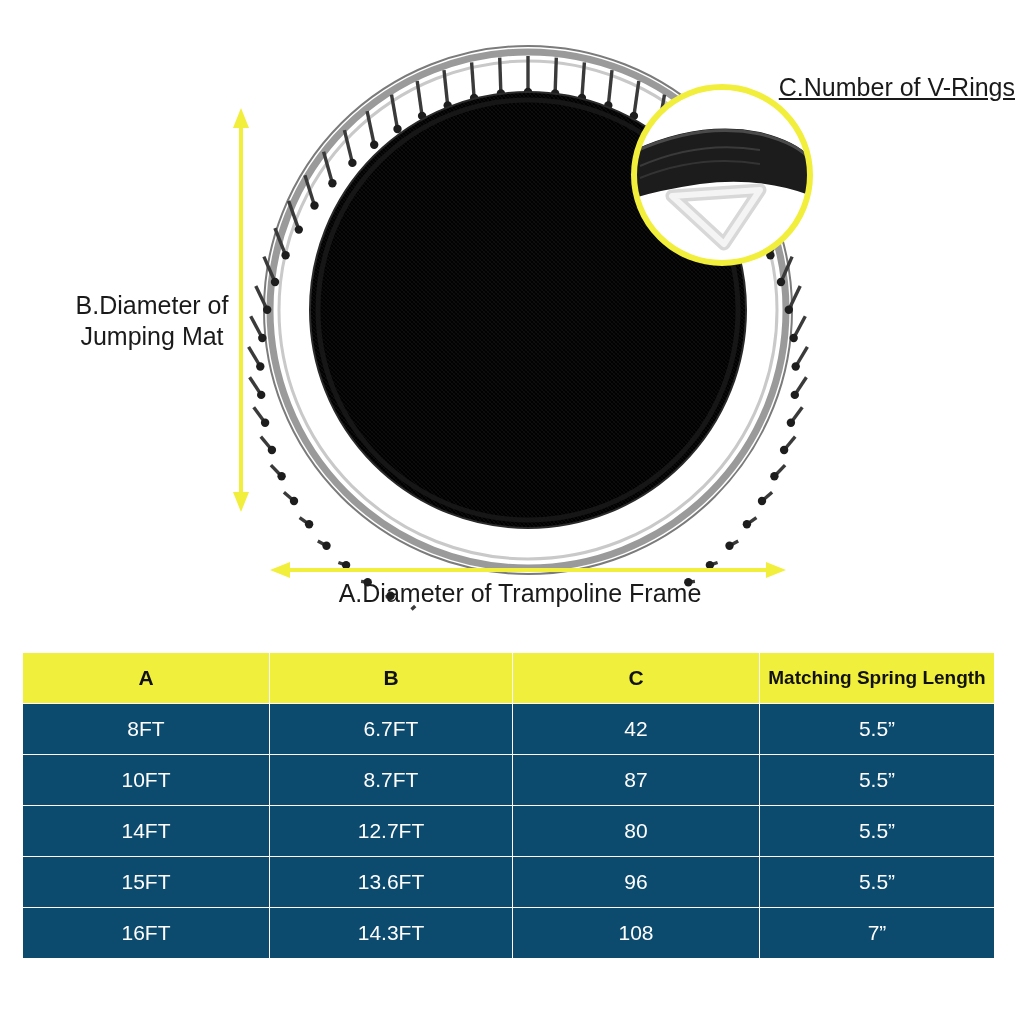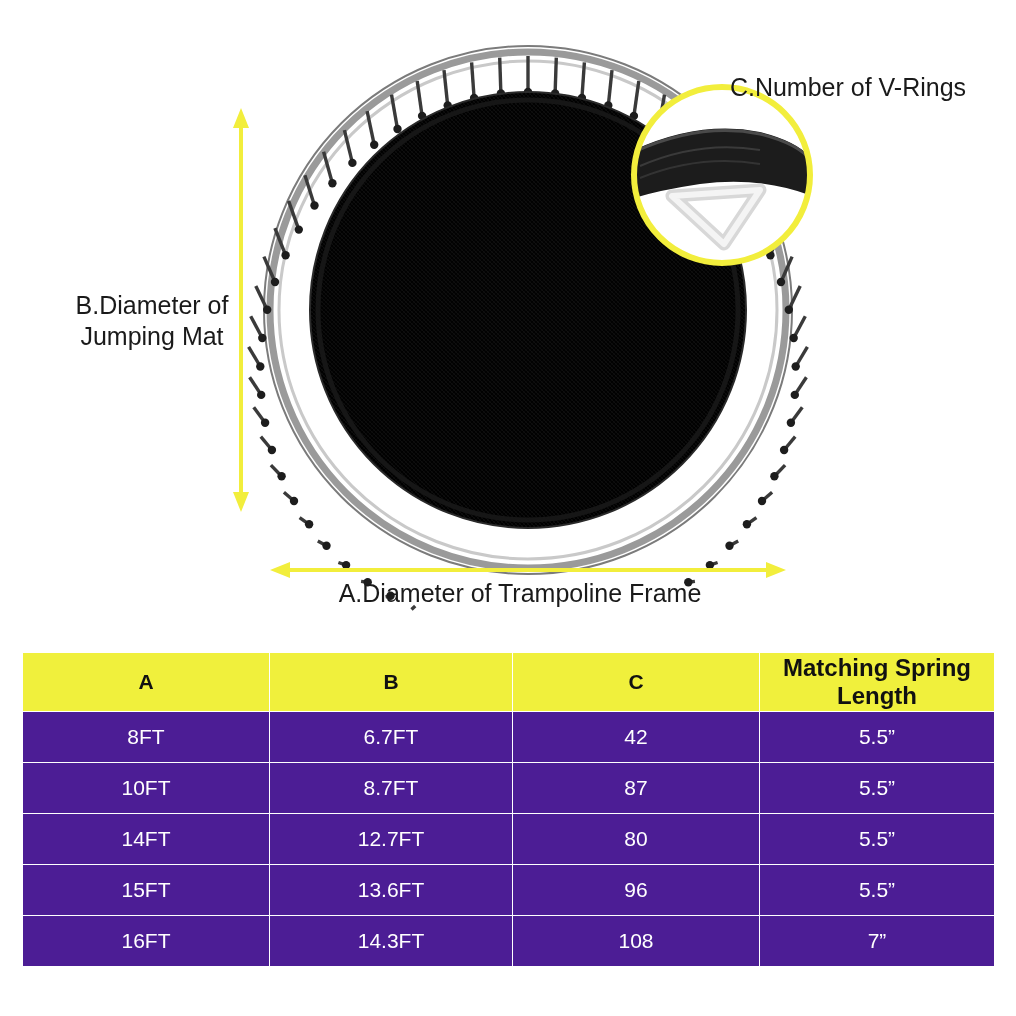--- a/index.html
+++ b/index.html
@@ -43,24 +43,25 @@
     width: 180px;
     text-align: center;
   }
   #label-a {
     left: 250px;
     top: 578px;
     width: 540px;
     text-align: center;
   }
   #label-c {
-    left: 718px;
+    left: 755px;
     top: 72px;
     width: 260px;
-    text-align: center;
+    text-align: right;
+    text-decoration: underline;
   }
 
   
   #spec-table {
     position: absolute;
     left: 22px;
     top: 652px;
     width: 972px;
     border-collapse: collapse;
     table-layout: fixed;
@@ -72,24 +73,24 @@
     vertical-align: middle;
     font-family: "Liberation Sans", sans-serif;
   }
   #spec-table th {
     background: #f0f03c;
     color: #111111;
     font-size: 21px;
     font-weight: bold;
   }
   #spec-table th.header-long {
-    font-size: 24px;
+    font-size: 19px;
   }
   #spec-table td {
-    background: #4c1d95;
+    background: #0c4a6e;
     color: #ffffff;
     font-size: 21px;
     font-weight: normal;
   }
   #spec-table col.c1 { width: 247px; }
   #spec-table col.c2 { width: 243px; }
   #spec-table col.c3 { width: 247px; }
   #spec-table col.c4 { width: 235px; }
 </style>
 </head>

